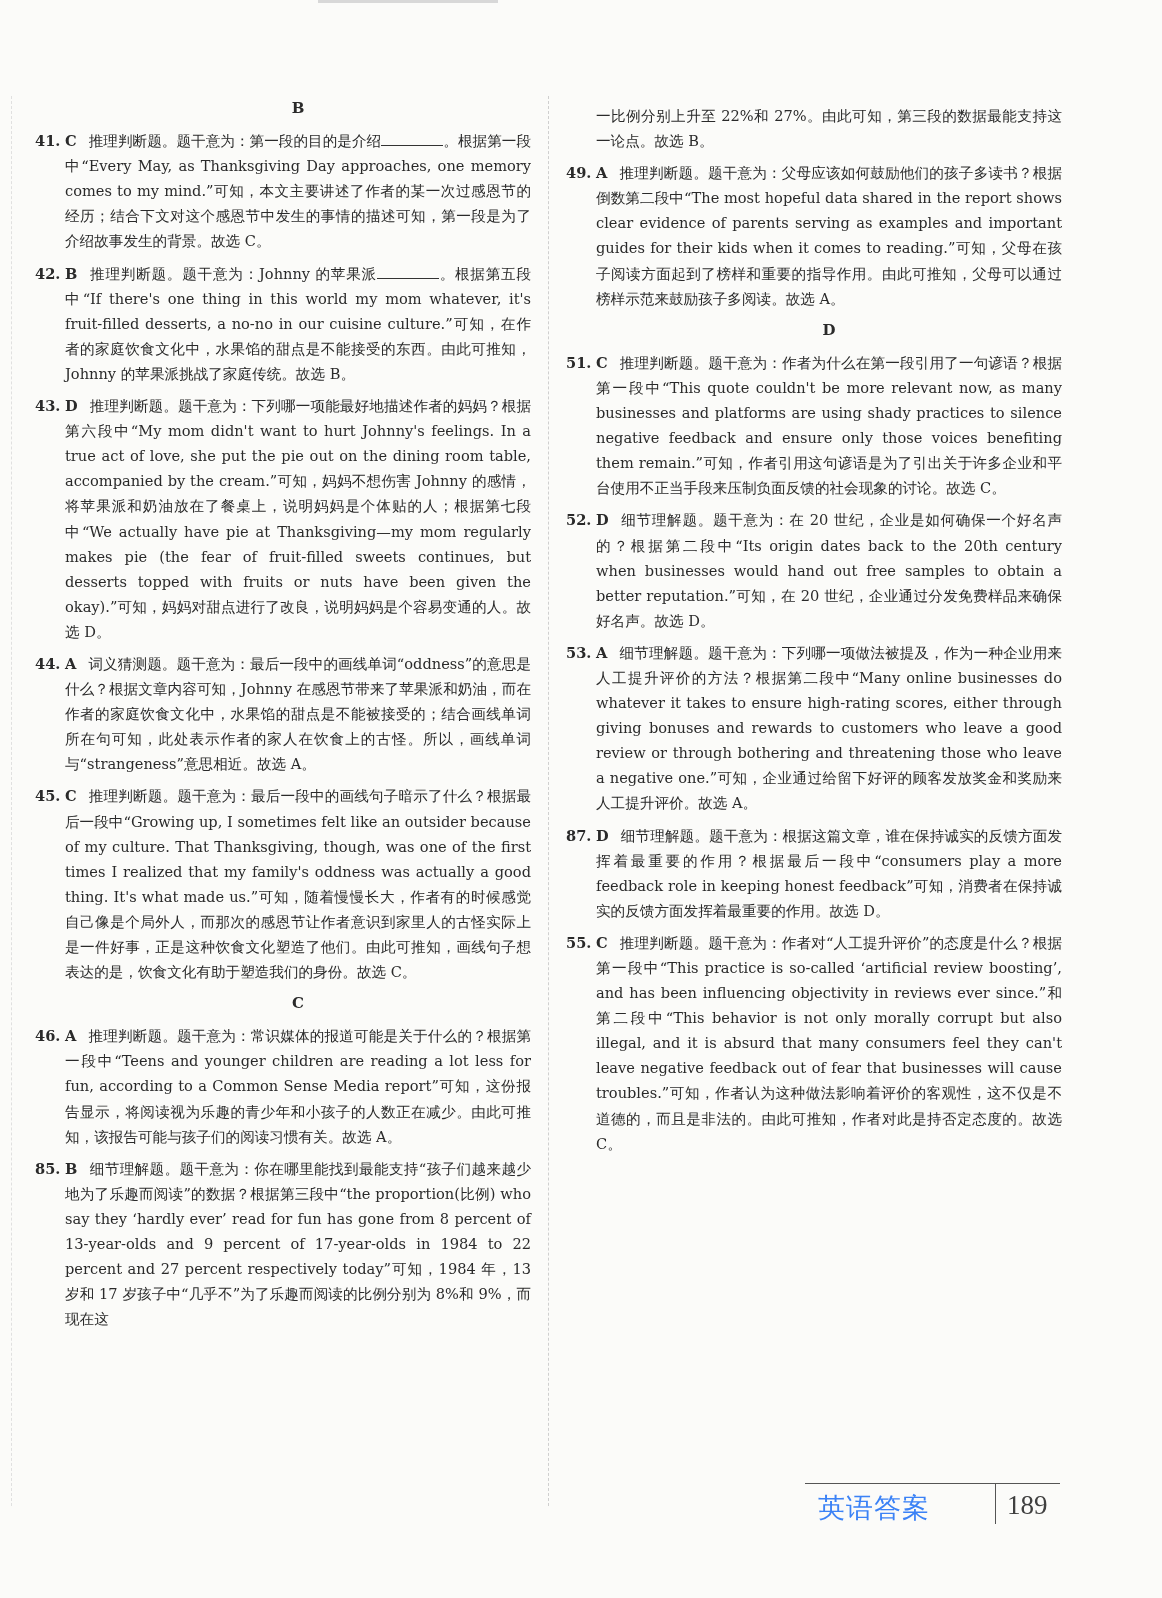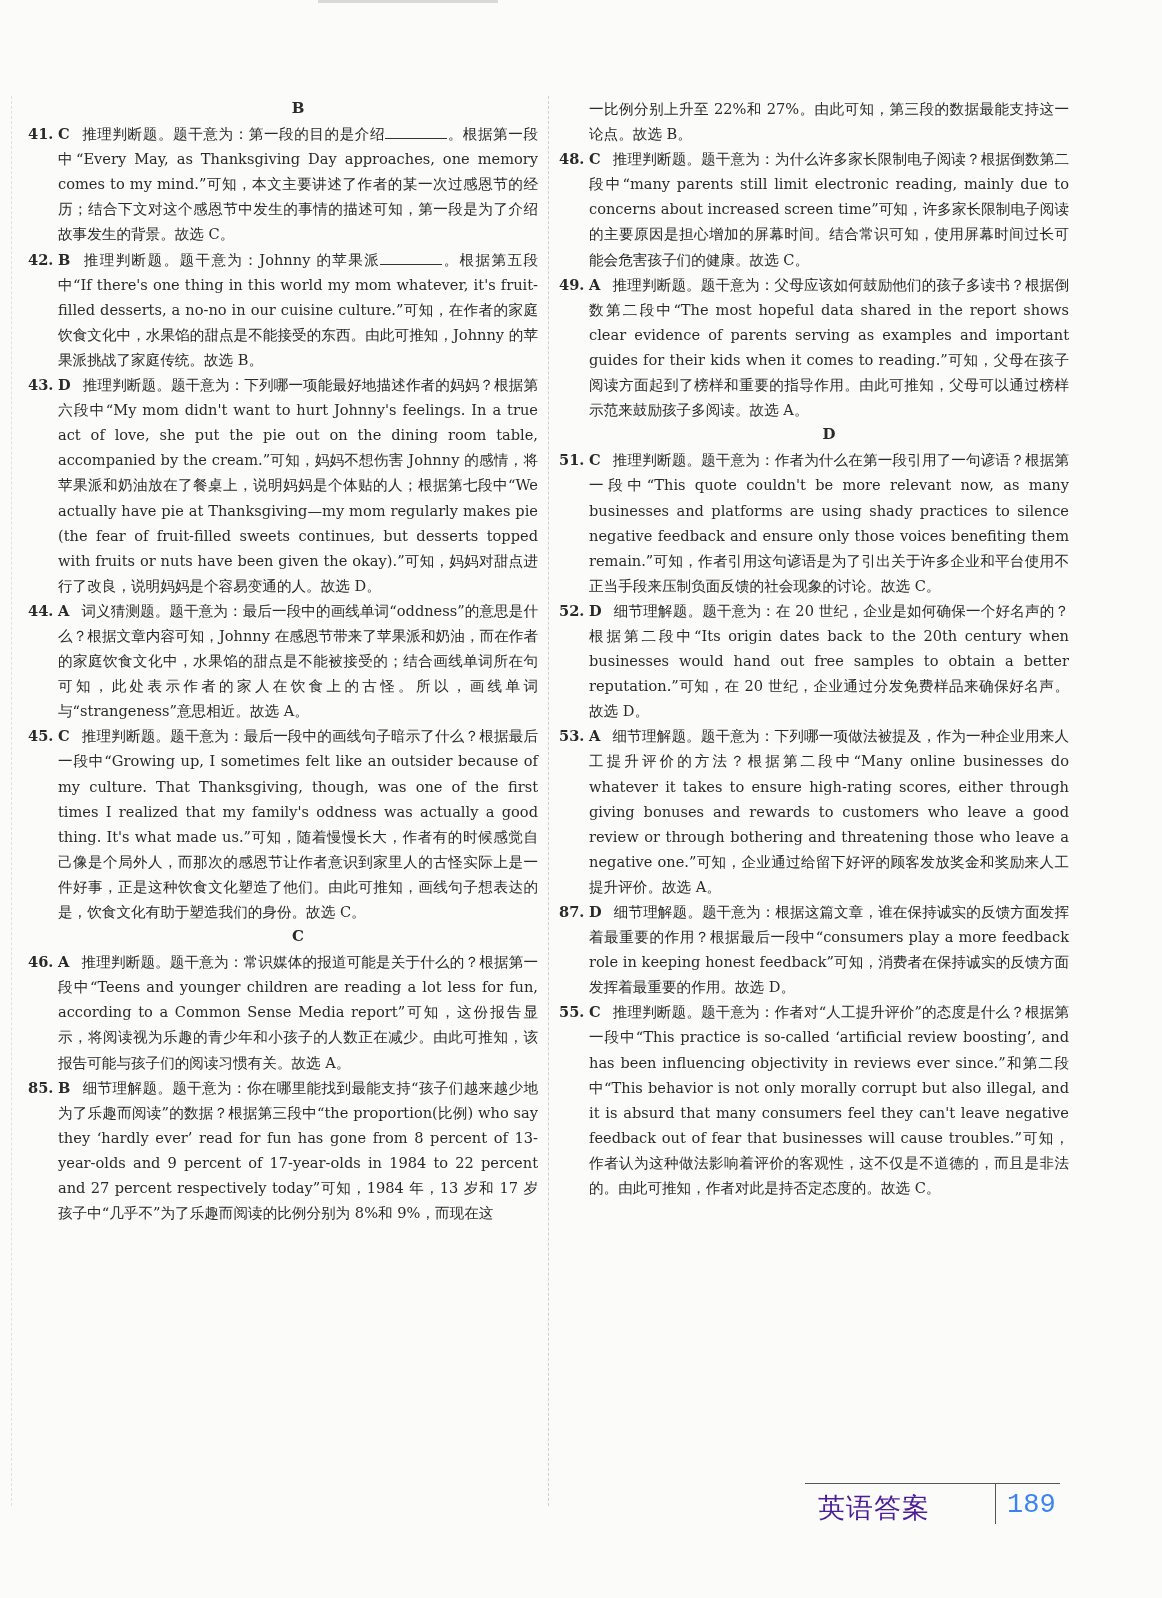--- a/index.html
+++ b/index.html
@@ -27,48 +27,48 @@
     border-left: 1px dashed #cfcfcf;
   }
   .left-edge {
     position: absolute; left: 11px; top: 96px; width: 0; height: 1410px;
     border-left: 1px dashed #e0e0e0;
   }
   .section-head {
     text-align: center; font-weight: bold; font-size: 15px;
     height: 25.1px; line-height: 25.1px;
   }
-  .item { margin: 0; padding-left: 0; text-indent: 0; }
+  .item { margin: 7px; padding-left: 0; text-indent: 0; }
   .item .num {
     font-weight: bold;
     margin-left: -30px;
     display: inline-block; width: 30px;
   }
   .item .ans { font-weight: bold; margin-right: 12px; }
   .blank { display: inline-block; width: 62px; border-bottom: 1px solid #333; height: 14px; vertical-align: baseline; }
   .footer {
     position: absolute; left: 805px; top: 1480px; width: 270px; height: 60px;
   }
   .footer .rule {
     position: absolute; left: 0; top: 3px; width: 255px; height: 0;
     border-top: 1.5px solid #555;
   }
   .footer .label {
     position: absolute; left: 13px; top: 10px;
     font-family: "DejaVu Sans", "Liberation Sans", sans-serif;
-    font-size: 27px; letter-spacing: 1px; color: #4c1d95;
+    font-size: 27px; letter-spacing: 1px; color: #3b82f6;
   }
   .footer .vbar {
     position: absolute; left: 190px; top: 4px; width: 0; height: 40px;
     border-left: 1.5px solid #555;
   }
   .footer .page {
     position: absolute; left: 202px; top: 10px;
-    font-family: Liberation Mono, monospace;
-    font-size: 27px; color: #3b82f6;
+    font-family: Liberation Serif, serif;
+    font-size: 27px; color: #404040;
   }
 </style>
 </head>
 <body>
 
 <div class="topbar"></div>
 <div class="left-edge"></div>
 <div class="divider"></div>
 
 <div class="col left">
@@ -98,23 +98,20 @@
   <p class="item">
     <span class="num">85.</span><span class="ans">B</span><span>细节理解题。题干意为：你在哪里能找到最能支持“孩子们越来越少地为了乐趣而阅读”的数据？根据第三段中“the proportion(比例) who say they ‘hardly ever’ read for fun has gone from 8 percent of 13-year-olds and 9 percent of 17-year-olds in 1984 to 22 percent and 27 percent respectively today”可知，1984 年，13 岁和 17 岁孩子中“几乎不”为了乐趣而阅读的比例分别为 8%和 9%，而现在这</span>
   </p>
 </div>
 
 <div class="col right">
   <p class="item">
     <span>一比例分别上升至 22%和 27%。由此可知，第三段的数据最能支持这一论点。故选 B。</span>
   </p>
   <p class="item">
-    <span class="num">48.</span><span class="ans">C</span><span>推理判断题。题干意为：为什么许多家长限制电子阅读？根据倒数第二段中“many parents still limit electronic reading, mainly due to concerns about increased screen time”可知，许多家长限制电子阅读的主要原因是担心增加的屏幕时间。结合常识可知，使用屏幕时间过长可能会危害孩子们的健康。故选 C。</span>
-  </p>
-  <p class="item">
     <span class="num">49.</span><span class="ans">A</span><span>推理判断题。题干意为：父母应该如何鼓励他们的孩子多读书？根据倒数第二段中“The most hopeful data shared in the report shows clear evidence of parents serving as examples and important guides for their kids when it comes to reading.”可知，父母在孩子阅读方面起到了榜样和重要的指导作用。由此可推知，父母可以通过榜样示范来鼓励孩子多阅读。故选 A。</span>
   </p>
 
   <div class="section-head">D</div>
 
   <p class="item">
     <span class="num">51.</span><span class="ans">C</span><span>推理判断题。题干意为：作者为什么在第一段引用了一句谚语？根据第一段中“This quote couldn't be more relevant now, as many businesses and platforms are using shady practices to silence negative feedback and ensure only those voices benefiting them remain.”可知，作者引用这句谚语是为了引出关于许多企业和平台使用不正当手段来压制负面反馈的社会现象的讨论。故选 C。</span>
   </p>
   <p class="item">
     <span class="num">52.</span><span class="ans">D</span><span>细节理解题。题干意为：在 20 世纪，企业是如何确保一个好名声的？根据第二段中“Its origin dates back to the 20th century when businesses would hand out free samples to obtain a better reputation.”可知，在 20 世纪，企业通过分发免费样品来确保好名声。故选 D。</span>

